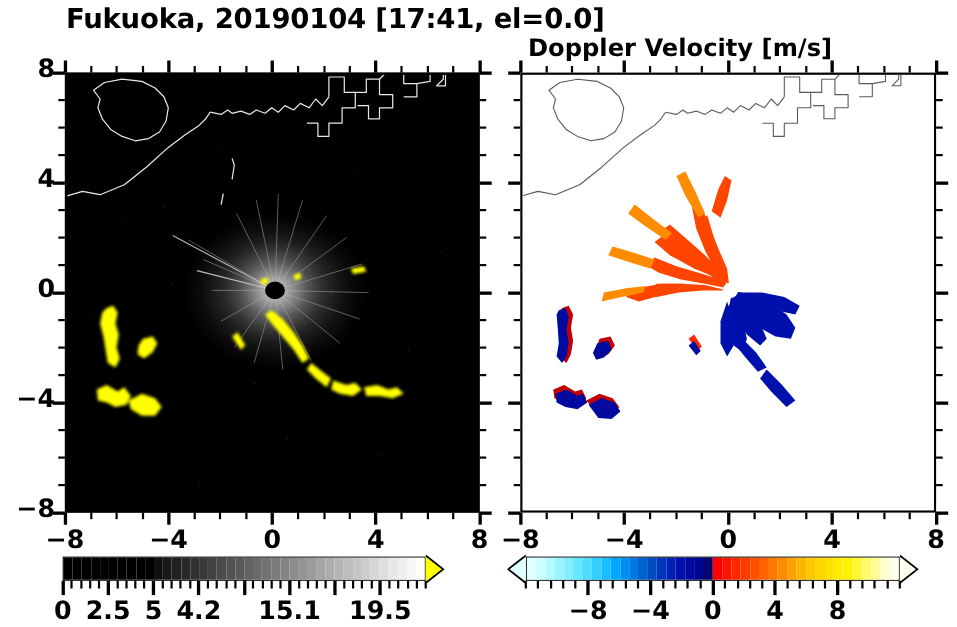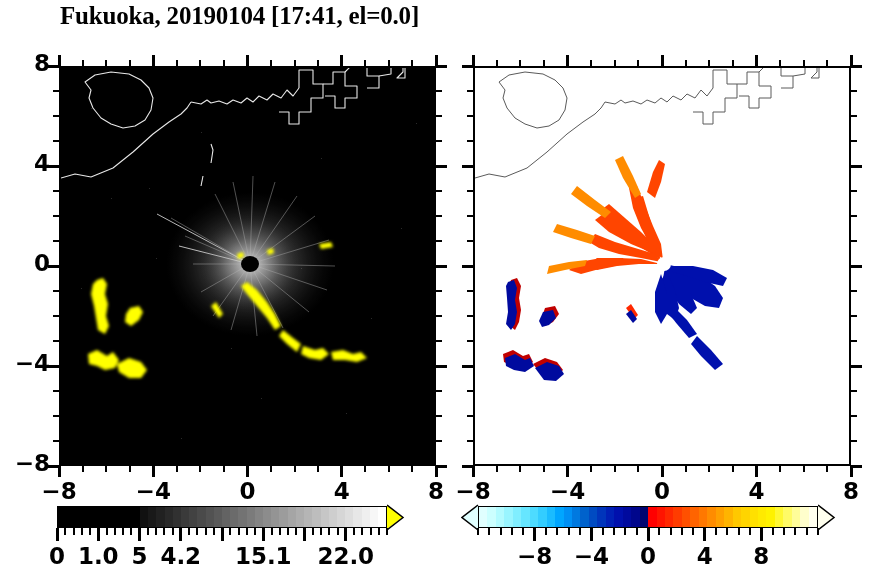--- a/index.html
+++ b/index.html
@@ -2,21 +2,21 @@
 <html><head>
 <meta charset="utf-8">
 <style>
   html,body{margin:0;padding:0;background:#ffffff;}
   body{width:870px;height:570px;overflow:hidden;
        font-family:"DejaVu Sans","Liberation Sans",sans-serif;}
   #root{position:relative;width:870px;height:570px;}
 
   .suptitle{position:absolute;left:60px;top:2px;width:760px;
             font-size:25px;font-weight:bold;color:#000;letter-spacing:-0.2px;
-            white-space:nowrap;font-family:Liberation Serif, serif;}
+            white-space:nowrap;}
 
   .paneltitle{position:absolute;font-size:22px;font-weight:bold;color:#000;
               white-space:nowrap;}
 
   .panel{position:absolute;box-sizing:border-box;border:2px solid #000;
          overflow:hidden;}
   .panel.snr{background:#000;}
   .panel.dop{background:#fff;}
 
   .tick{position:absolute;background:#000;}
@@ -34,20 +34,21 @@
   svg{display:block;}
 </style>
 </head>
 <body>
 
 <div id="root">
 
   <div class="suptitle">Fukuoka, 20190104 [17:41, el=0.0]</div>
 
 
+  <div class="paneltitle" style="left:480px;top:32px;">Doppler Velocity [m/s]</div>
 
   <div class="panel snr" id="panel-snr" style="left:59px;top:66px;width:377px;height:400px;">
     <svg width="373" height="396" viewBox="0 0 373 396">
       <defs>
         <radialGradient id="gSpoke" cx="50%" cy="50%" r="50%">
           <stop offset="0%" stop-color="#ffffff" stop-opacity="0.95"></stop>
           <stop offset="35%" stop-color="#c8c8c8" stop-opacity="0.45"></stop>
           <stop offset="100%" stop-color="#303030" stop-opacity="0"></stop>
         </radialGradient>
         <radialGradient id="gHalo" cx="50%" cy="50%" r="50%">
@@ -475,25 +476,25 @@
     <div class="tick" style="left: 320px; top: 528px; width: 2px; height: 7px;"></div>
     <div class="tick" style="left: 328.25px; top: 528px; width: 2px; height: 7px;"></div>
     <div class="tick" style="left: 336.5px; top: 528px; width: 2px; height: 7px;"></div>
     <div class="tick" style="left: 344.25px; top: 528px; width: 3px; height: 13px;"></div>
     <div class="tick" style="left: 353px; top: 528px; width: 2px; height: 7px;"></div>
     <div class="tick" style="left: 361.25px; top: 528px; width: 2px; height: 7px;"></div>
     <div class="tick" style="left: 369.5px; top: 528px; width: 2px; height: 7px;"></div>
     <div class="tick" style="left: 377.75px; top: 528px; width: 2px; height: 7px;"></div>
     <div class="tick" style="left: 386px; top: 528px; width: 2px; height: 7px;"></div>
     <div class="cbarticklabel" style="left: 12px; top: 543px; width: 90px;">0</div>
-    <div class="cbarticklabel" style="left: 53.25px; top: 543px; width: 90px;">1.0</div>
+    <div class="cbarticklabel" style="left: 53.25px; top: 543px; width: 90px;">2.5</div>
     <div class="cbarticklabel" style="left: 94.5px; top: 543px; width: 90px;">5</div>
     <div class="cbarticklabel" style="left: 135.75px; top: 543px; width: 90px;">4.2</div>
     <div class="cbarticklabel" style="left: 218.25px; top: 543px; width: 90px;">15.1</div>
-    <div class="cbarticklabel" style="left: 300.75px; top: 543px; width: 90px;">22.0</div>
+    <div class="cbarticklabel" style="left: 300.75px; top: 543px; width: 90px;">19.5</div>
     <div class="cbar" style="left: 478px; top: 506px; width: 340px; height: 22px;">
       <span style="background: rgb(224, 255, 255);"></span>
       <span style="background: rgb(204, 255, 255);"></span>
       <span style="background: rgb(179, 251, 255);"></span>
       <span style="background: rgb(153, 245, 255);"></span>
       <span style="background: rgb(128, 238, 255);"></span>
       <span style="background: rgb(102, 230, 255);"></span>
       <span style="background: rgb(77, 219, 255);"></span>
       <span style="background: rgb(51, 205, 255);"></span>
       <span style="background: rgb(26, 188, 255);"></span>

